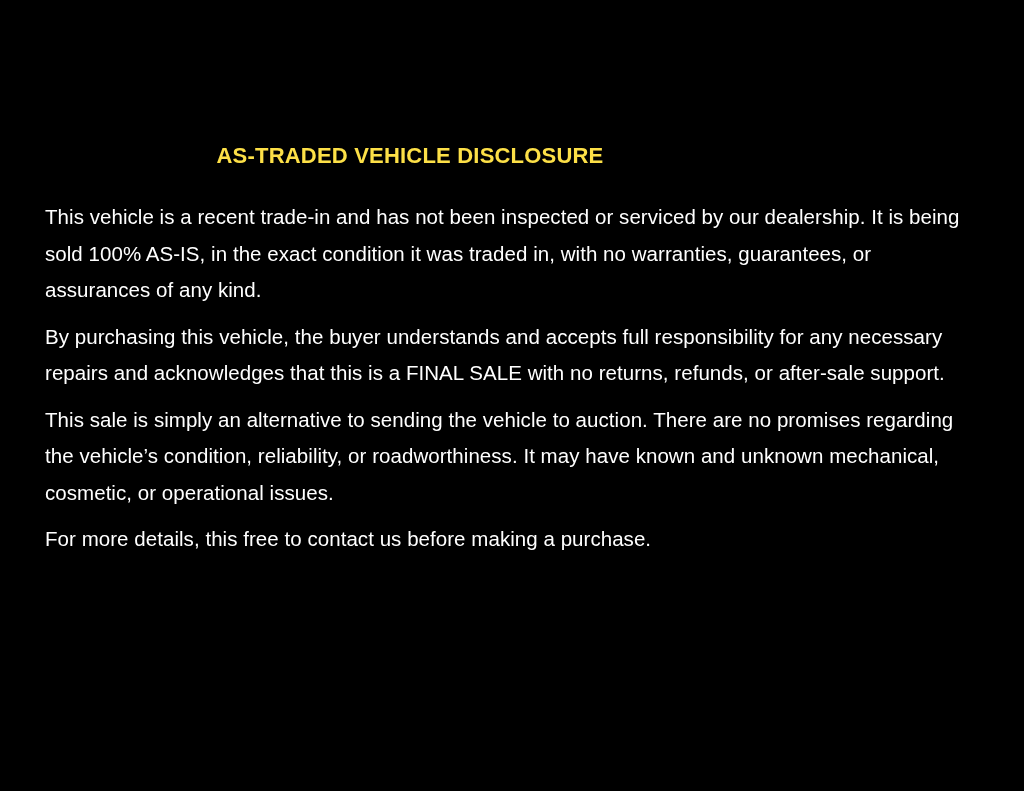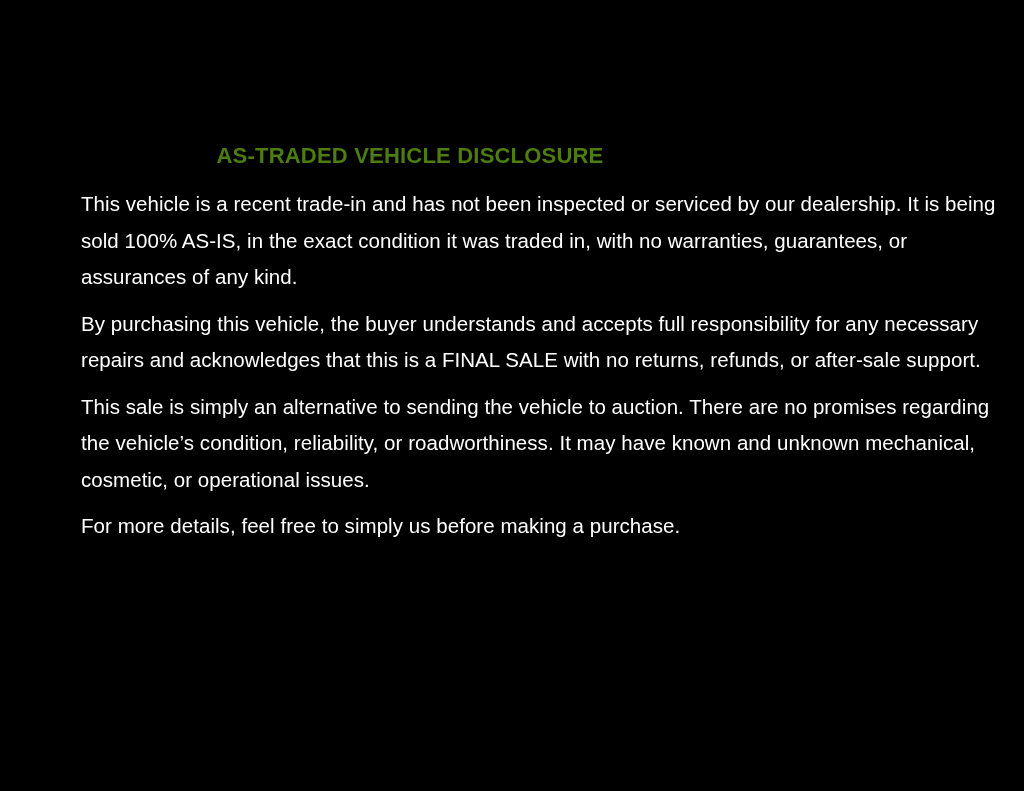--- a/index.html
+++ b/index.html
@@ -19,32 +19,31 @@
     height: 791px;
     background: #000000;
     box-sizing: border-box;
   }
   .disclosure-title {
     position: absolute;
     top: 142px;
     left: 0;
     width: 820px;
     text-align: center;
-    color: #4d7c0f;
+    color: #fde047;
     font-size: 22px;
     font-weight: bold;
     letter-spacing: 0.2px;
     line-height: 28px;
   }
   .body-block {
     position: absolute;
-    top: 186px;
+    top: 199px;
     left: 45px;
     width: 935px;
-    margin-left: 36px;
   }
   .body-para {
     color: #ffffff;
     font-size: 20.5px;
     line-height: 36.5px;
     margin: 0 0 10px 0;
     font-weight: 400;
     letter-spacing: 0.05px;
   }
   .body-para:last-child {
@@ -55,16 +54,16 @@
 <body>
 
 <div class="page">
 
   <div class="disclosure-title">AS-TRADED VEHICLE DISCLOSURE</div>
 
   <div class="body-block">
     <p class="body-para">This vehicle is a recent trade-in and has not been inspected or serviced by our dealership. It is being sold 100% AS-IS, in the exact condition it was traded in, with no warranties, guarantees, or assurances of any kind.</p>
     <p class="body-para">By purchasing this vehicle, the buyer understands and accepts full responsibility for any necessary repairs and acknowledges that this is a FINAL SALE with no returns, refunds, or after-sale support.</p>
     <p class="body-para">This sale is simply an alternative to sending the vehicle to auction. There are no promises regarding the vehicle’s condition, reliability, or roadworthiness. It may have known and unknown mechanical, cosmetic, or operational issues.</p>
-    <p class="body-para">For more details, feel free to simply us before making a purchase.</p>
+    <p class="body-para">For more details, this free to contact us before making a purchase.</p>
   </div>
 
 </div>
 
 </body></html>

